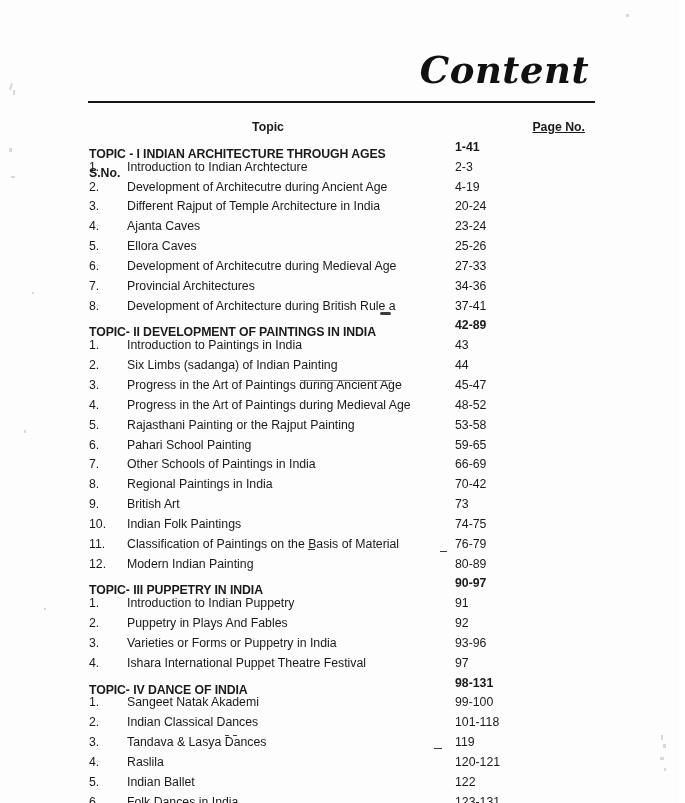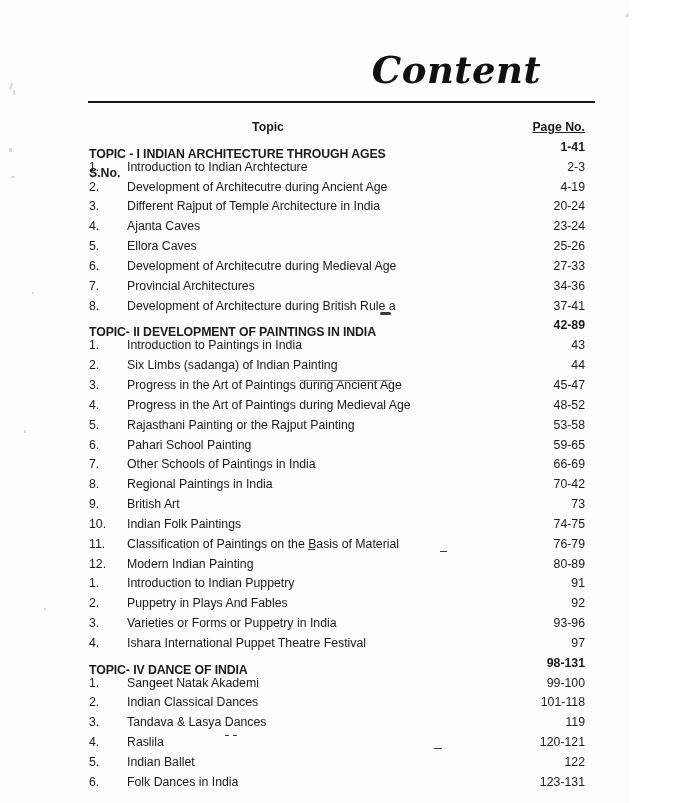--- a/index.html
+++ b/index.html
@@ -8,20 +8,21 @@
     background: #ffffff;
   }
   .page {
     position: relative;
     width: 631px;
     height: 803px;
     background: #fdfdfd;
     overflow: hidden;
     font-family: "Liberation Sans", sans-serif;
     color: #1a1a1a;
+    padding-left: 48px;
   }
 
   
   .speckle {
     position: absolute;
     background: #b9b9b9;
     opacity: 0.55;
     pointer-events: none;
   }
 
@@ -79,21 +80,20 @@
     font-size: 12.3px;
     font-weight: bold;
     letter-spacing: -0.1px;
     white-space: nowrap;
   }
   .c-page {
     position: absolute;
     left: 455px;
     width: 130px;
     top: 0;
-    text-align: right;
     font-size: 12.3px;
     white-space: nowrap;
   }
 
   .row.head .c-page { font-weight: bold; }
 
   
   .colhead .h-sno {
     position: absolute;
     left: 89px;
@@ -268,20 +268,24 @@
       <span class="c-no">11.</span>
       <span class="c-topic">Classification of Paintings on the Basis of Material</span>
       <span class="c-page">76-79</span>
     </div>
     <div class="row">
       <span class="c-no">12.</span>
       <span class="c-topic">Modern Indian Painting</span>
       <span class="c-page">80-89</span>
     </div>
 
+    <div class="row head">
+      <span class="c-topic-head">TOPIC- III   PUPPETRY IN INDIA</span>
+      <span class="c-page">90-97</span>
+    </div>
     <div class="row">
       <span class="c-no">1.</span>
       <span class="c-topic">Introduction to Indian Puppetry</span>
       <span class="c-page">91</span>
     </div>
     <div class="row">
       <span class="c-no">2.</span>
       <span class="c-topic">Puppetry in Plays And Fables</span>
       <span class="c-page">92</span>
     </div>

